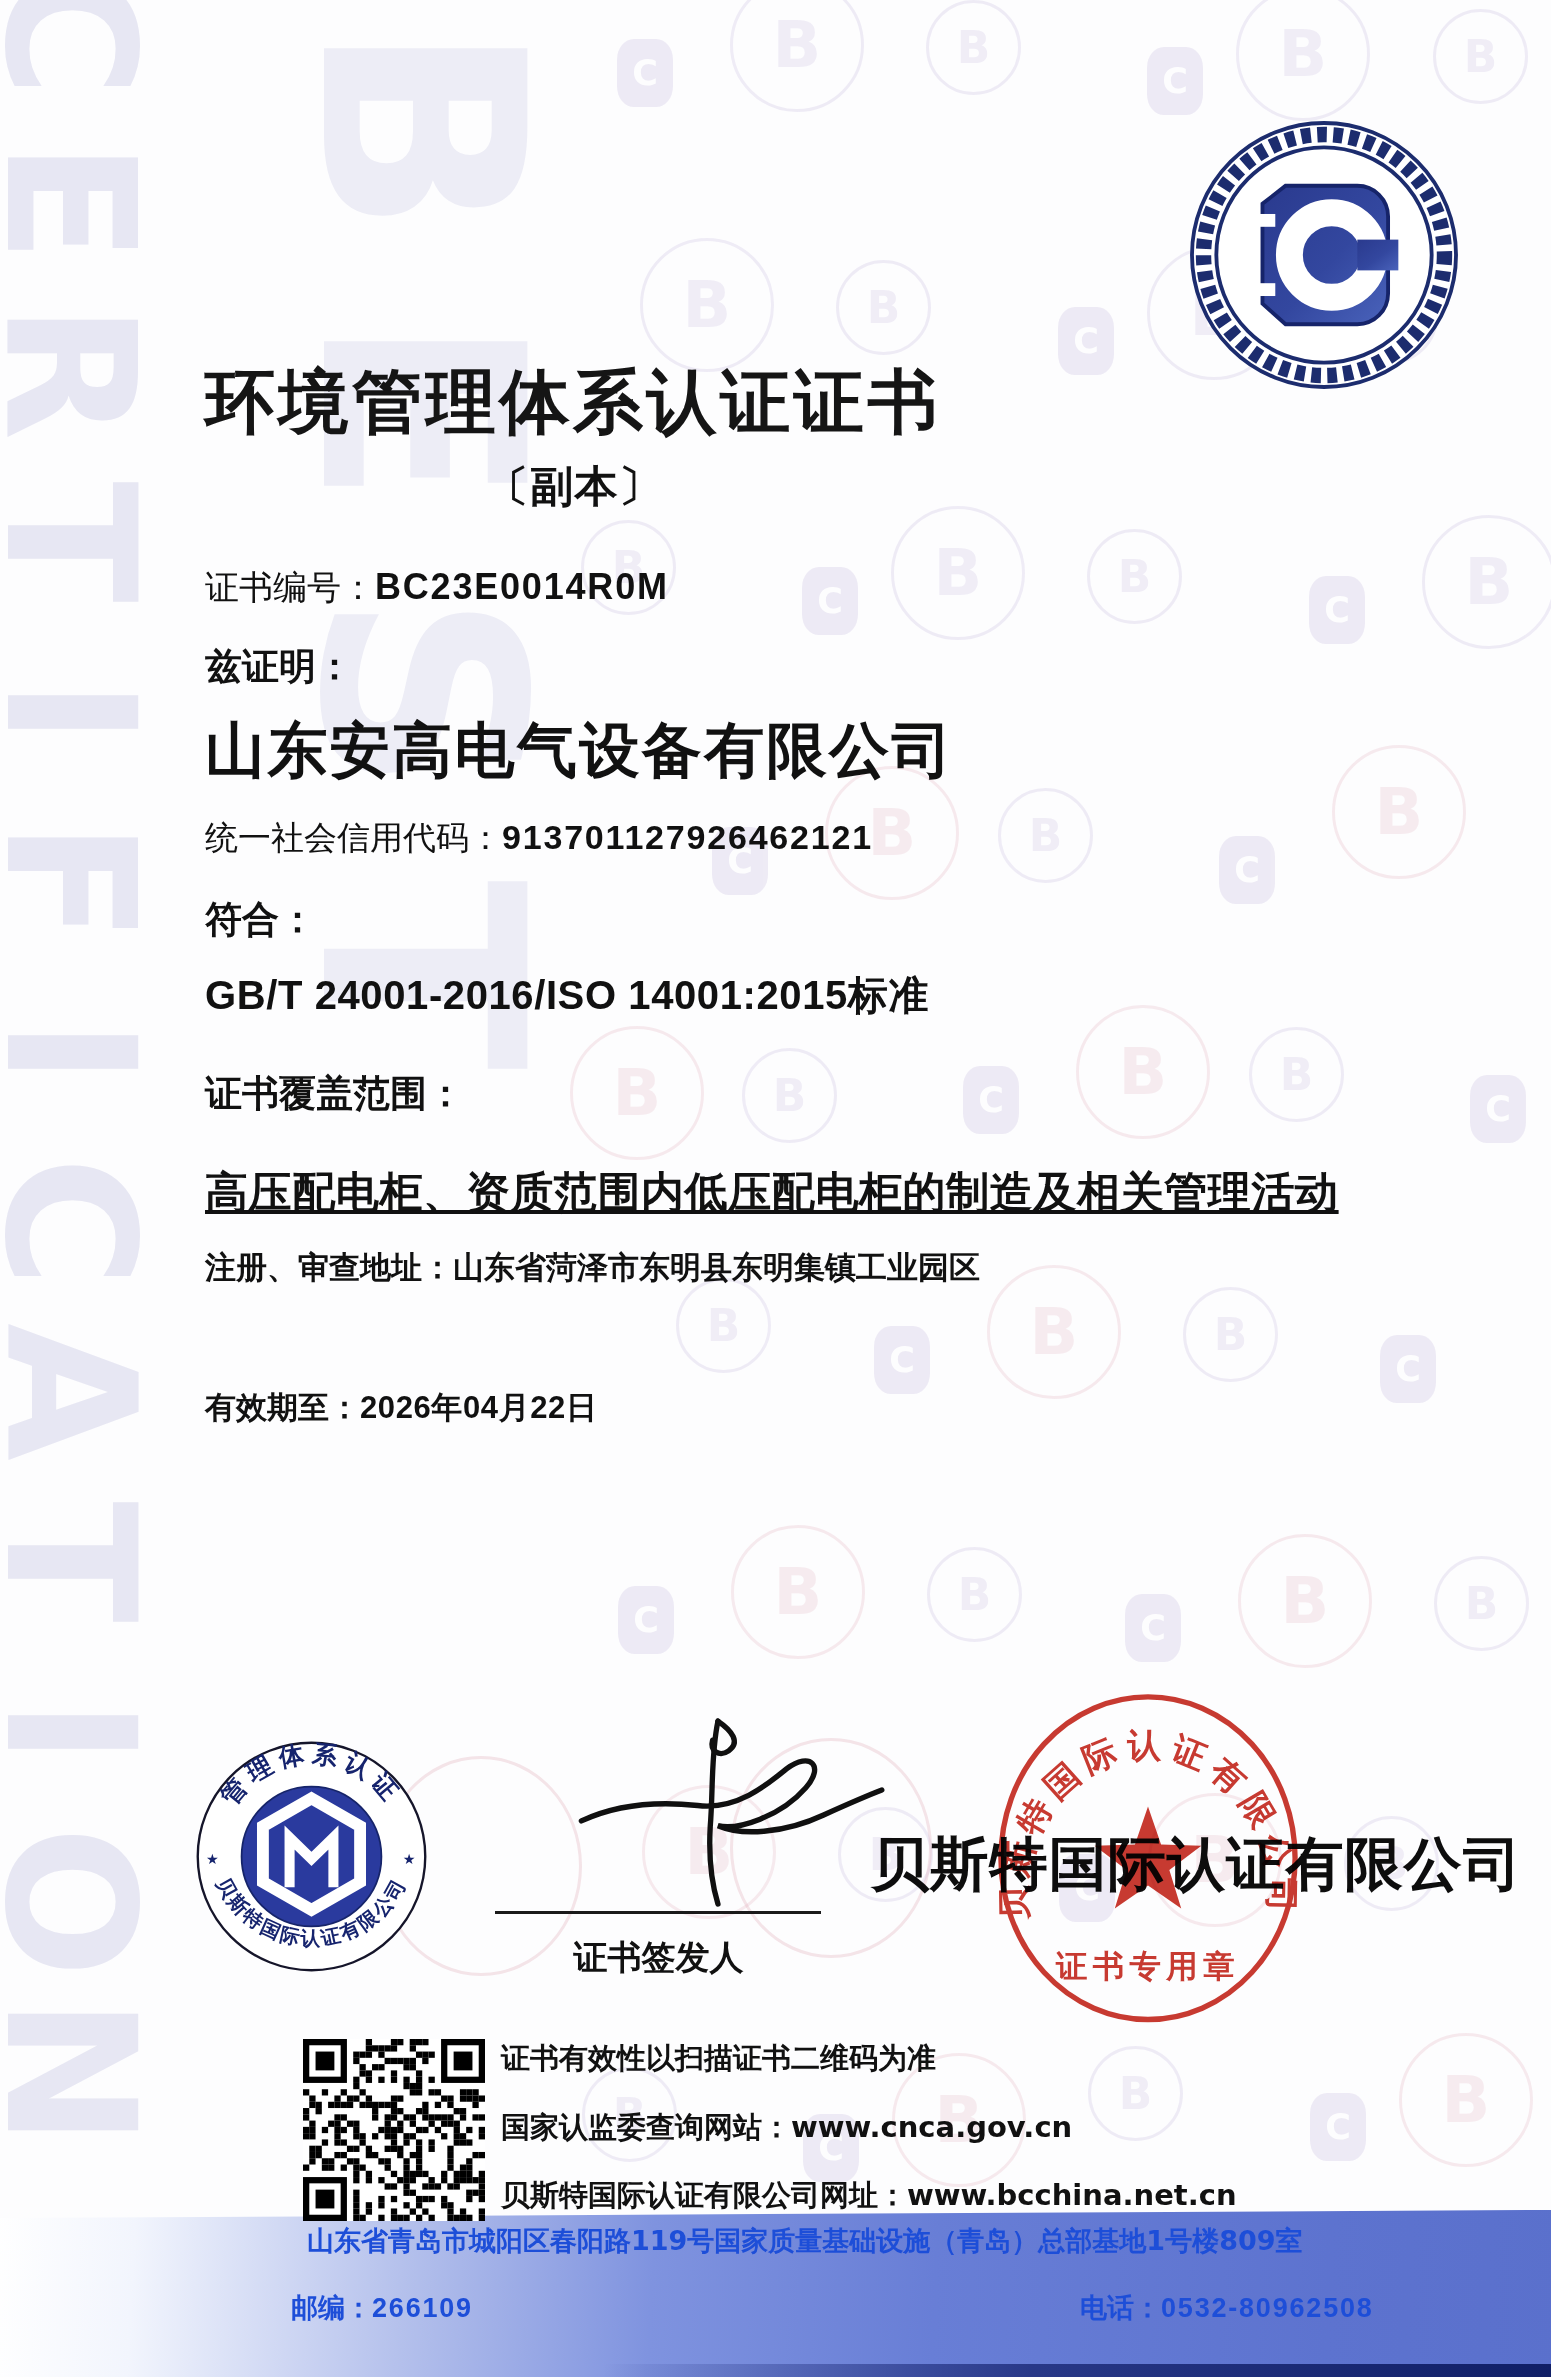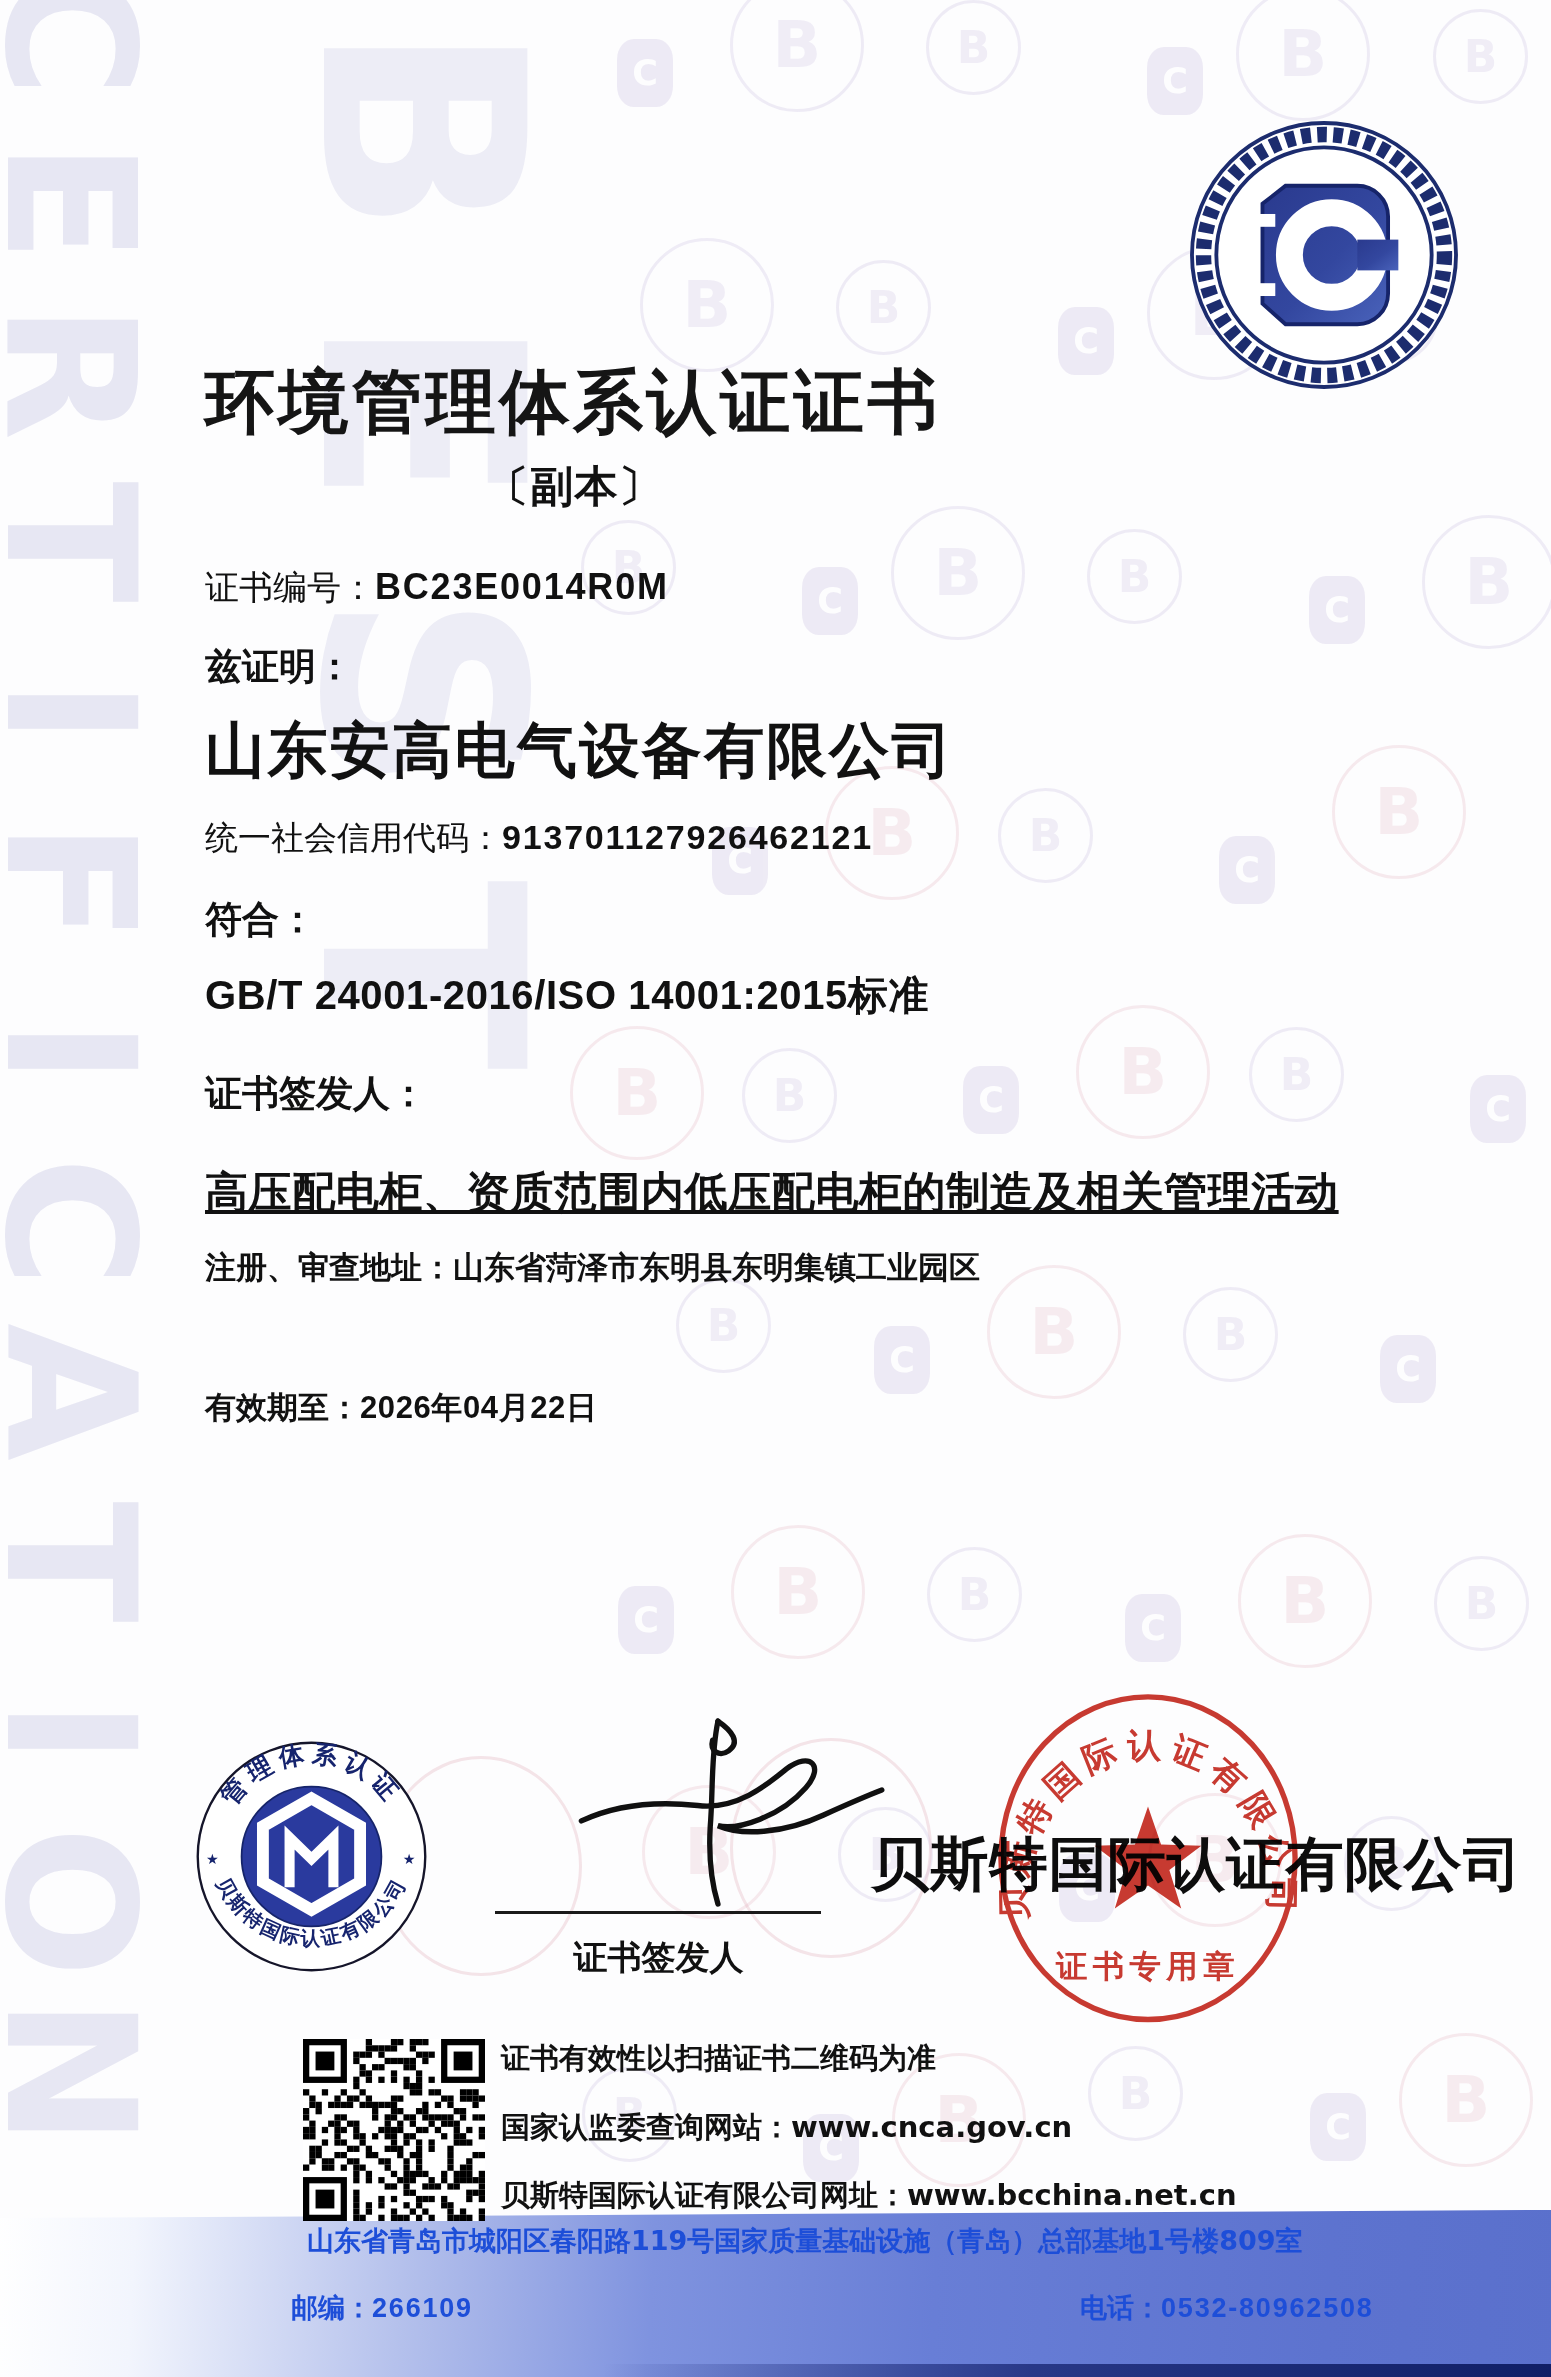--- a/index.html
+++ b/index.html
@@ -178,21 +178,21 @@
   <div class="abs lbl62" style="left:205px; top:642px;">兹证明：</div>
   <div class="abs company" style="left:205px; top:711px;">山东安高电气设备有限公司</div>
 
   <div class="abs" style="left:205px; top:816px;">
     <span class="lbl57" style="font-size:33px;">统一社会信用代码：</span><span class="lbl57 val-mono" style="font-size:34px;">913701127926462121</span>
   </div>
 
   <div class="abs lbl62" style="left:205px; top:895px;">符合：</div>
   <div class="abs std" style="left:205px; top:968px;">GB/T 24001-2016/ISO 14001:2015标准</div>
 
-  <div class="abs lbl62" style="left:205px; top:1069px;">证书签发人：</div>
+  <div class="abs lbl62" style="left:205px; top:1069px;">证书覆盖范围：</div>
   <div class="abs scope" style="left:205px; top:1164px;text-decoration:underline;">高压配电柜、资质范围内低压配电柜的制造及相关管理活动</div>
 
   <div class="abs" style="left:205px; top:1247px;">
     <span class="line53">注册、审查地址：</span><span class="line53">山东省菏泽市东明县东明集镇工业园区</span>
   </div>
   <div class="abs" style="left:205px; top:1387px;">
     <span class="line53">有效期至：</span><span class="line53 val-mono" style="letter-spacing:0.6px;">2026年04月22日</span>
   </div>
 
   <div class="abs" style="left:193px; top:1738px;">

